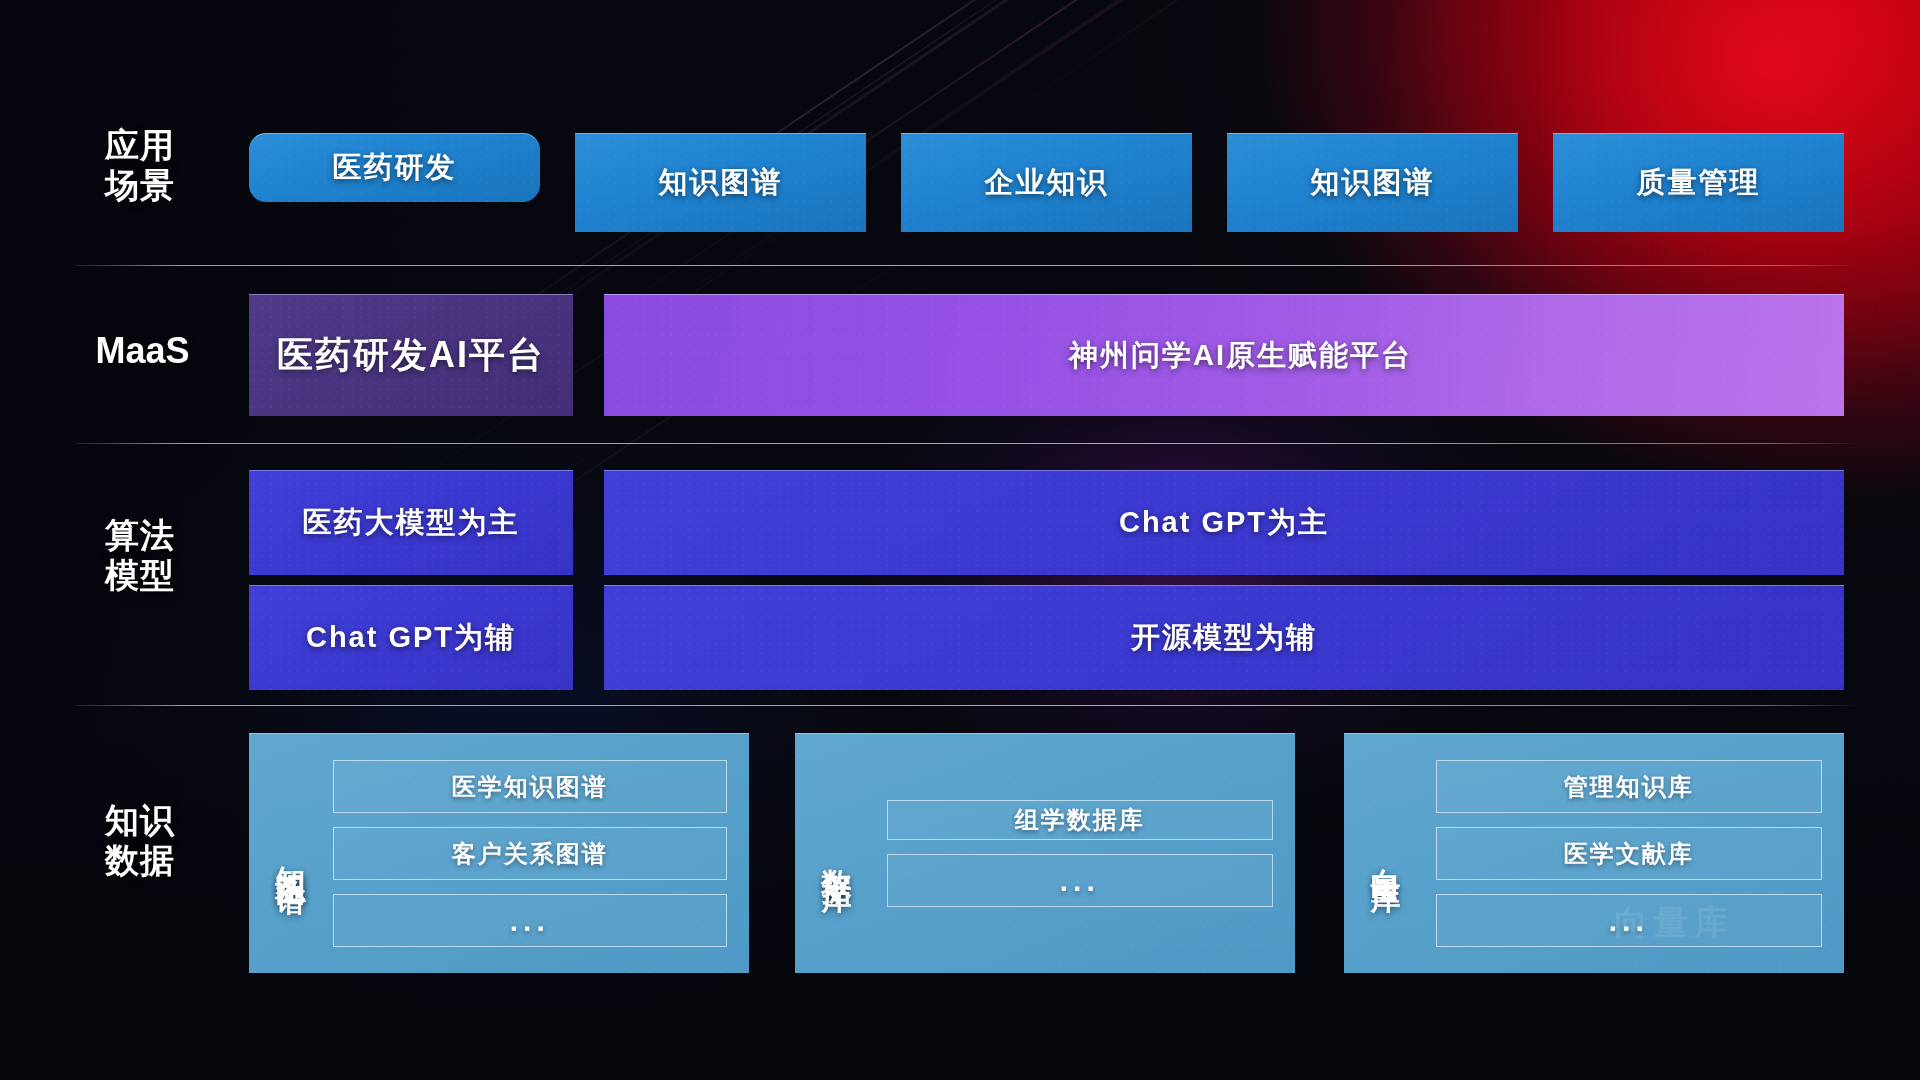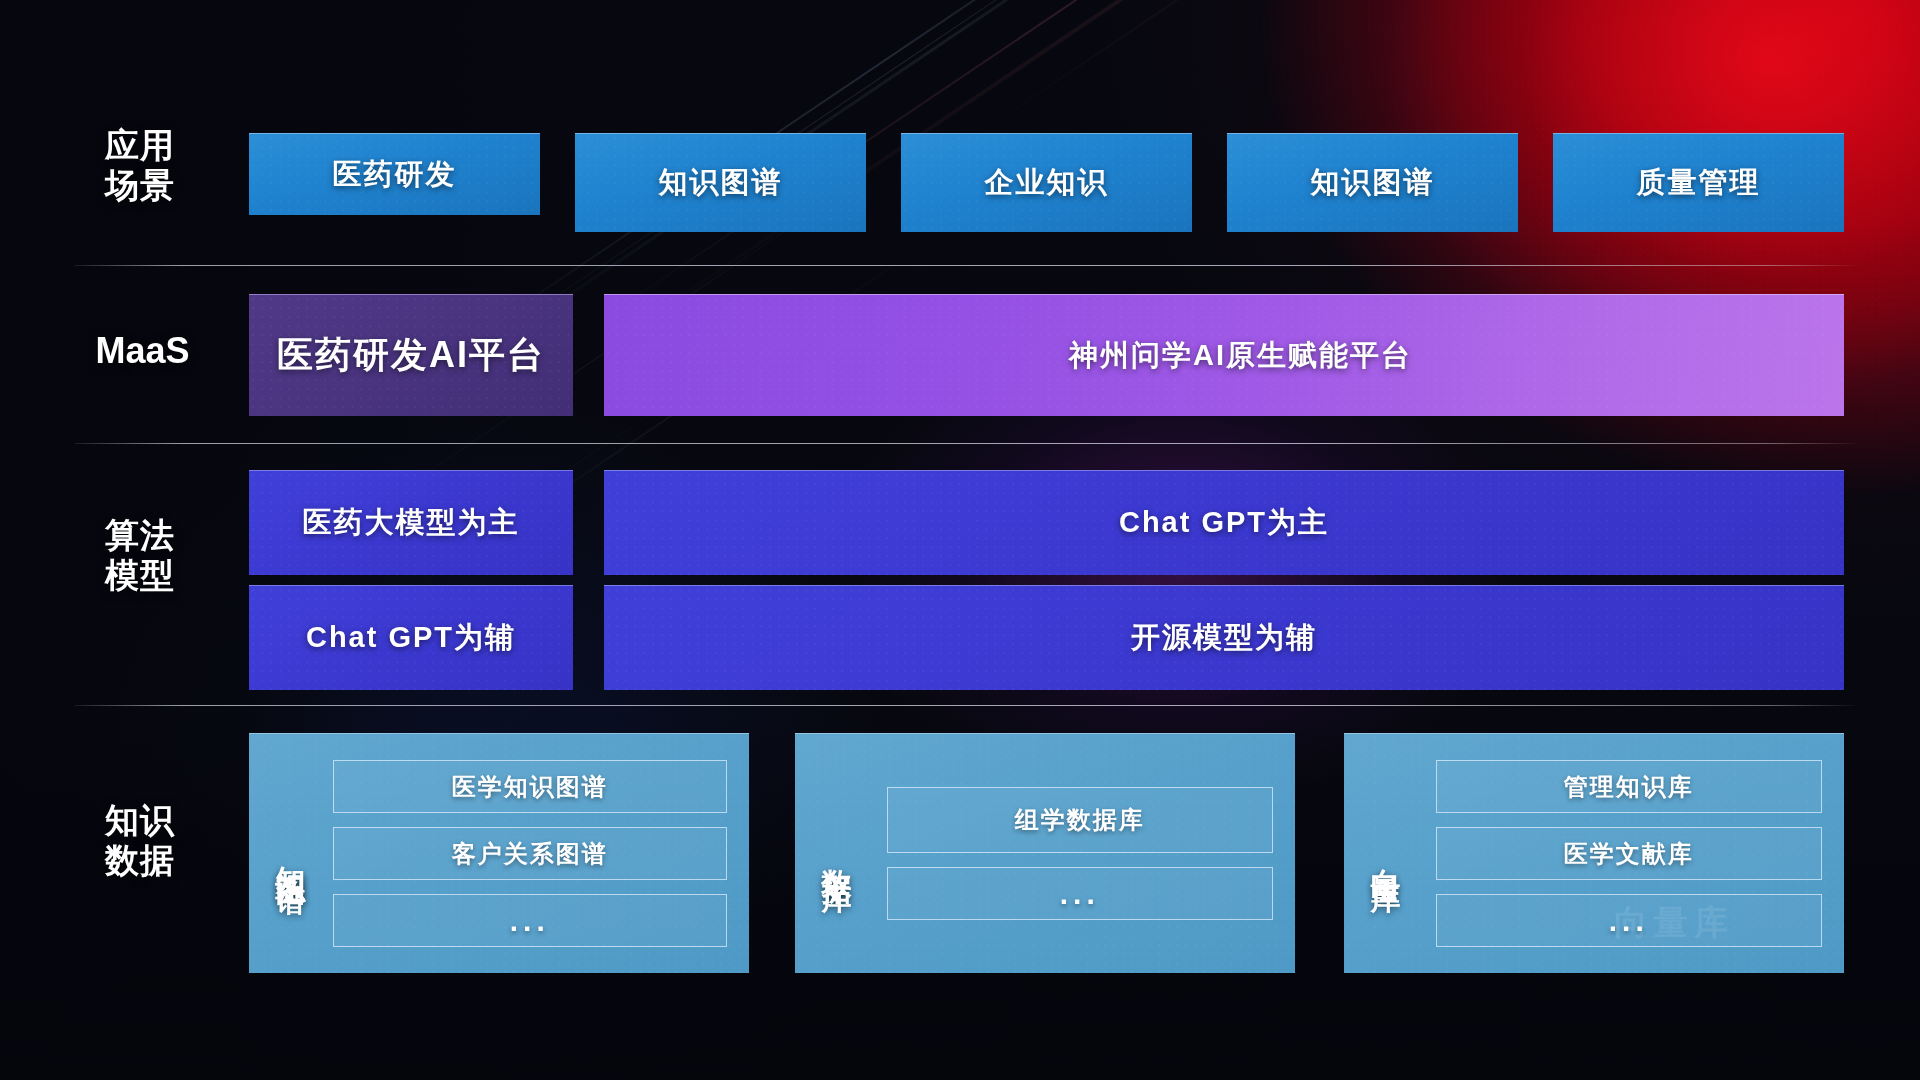--- a/index.html
+++ b/index.html
@@ -177,21 +177,21 @@
   <div class="rowlabel" style="left:75px;top:515px;width:130px;font-size:34px;">算法
 模型</div>
 
   <div class="rowlabel" style="left:75px;top:800px;width:130px;font-size:34px;">知识
 数据</div>
 
   <div class="sep" style="left:75px;top:265px;width:1785px;"></div>
   <div class="sep" style="left:75px;top:443px;width:1785px;"></div>
   <div class="sep" style="left:75px;top:705px;width:1785px;"></div>
 
-  <div class="box app-box" style="left:249px;top:133px;width:291px;height:82px;">
+  <div class="box app-box" style="left:249px;top:133px;width:291px;height:69px;border-radius:17px;">
     <span>医药研发</span>
   </div>
   <div class="box app-box" style="left:575px;top:133px;width:291px;height:99px;">
     <span>知识图谱</span>
   </div>
   <div class="box app-box" style="left:901px;top:133px;width:291px;height:99px;">
     <span>企业知识</span>
   </div>
   <div class="box app-box" style="left:1227px;top:133px;width:291px;height:99px;">
     <span>知识图谱</span>
@@ -226,21 +226,21 @@
     <div class="kpanel-items" style="margin-left:26px;">
       <div class="kitem" style="height:53px;">医学知识图谱</div>
       <div class="kitem" style="height:53px;">客户关系图谱</div>
       <div class="kitem ellipsis" style="height:53px;">...</div>
     </div>
   </div>
 
   <div class="kpanel" style="left:795px;top:733px;width:500px;height:240px;padding:0 22px 0 26px;">
     <div class="kpanel-label">数据库</div>
     <div class="kpanel-items" style="margin-left:34px;">
-      <div class="kitem" style="height:66px;">组学数据库</div>
+      <div class="kitem" style="height:40px;">组学数据库</div>
       <div class="kitem ellipsis" style="height:53px;">...</div>
     </div>
   </div>
 
   <div class="kpanel" style="left:1344px;top:733px;width:500px;height:240px;padding:0 22px 0 26px;">
     <div class="kpanel-label">向量库</div>
     <div class="kpanel-items" style="margin-left:34px;">
       <div class="kitem" style="height:53px;">管理知识库</div>
       <div class="kitem" style="height:53px;">医学文献库</div>
       <div class="kitem ellipsis" style="height:53px;">...</div>

